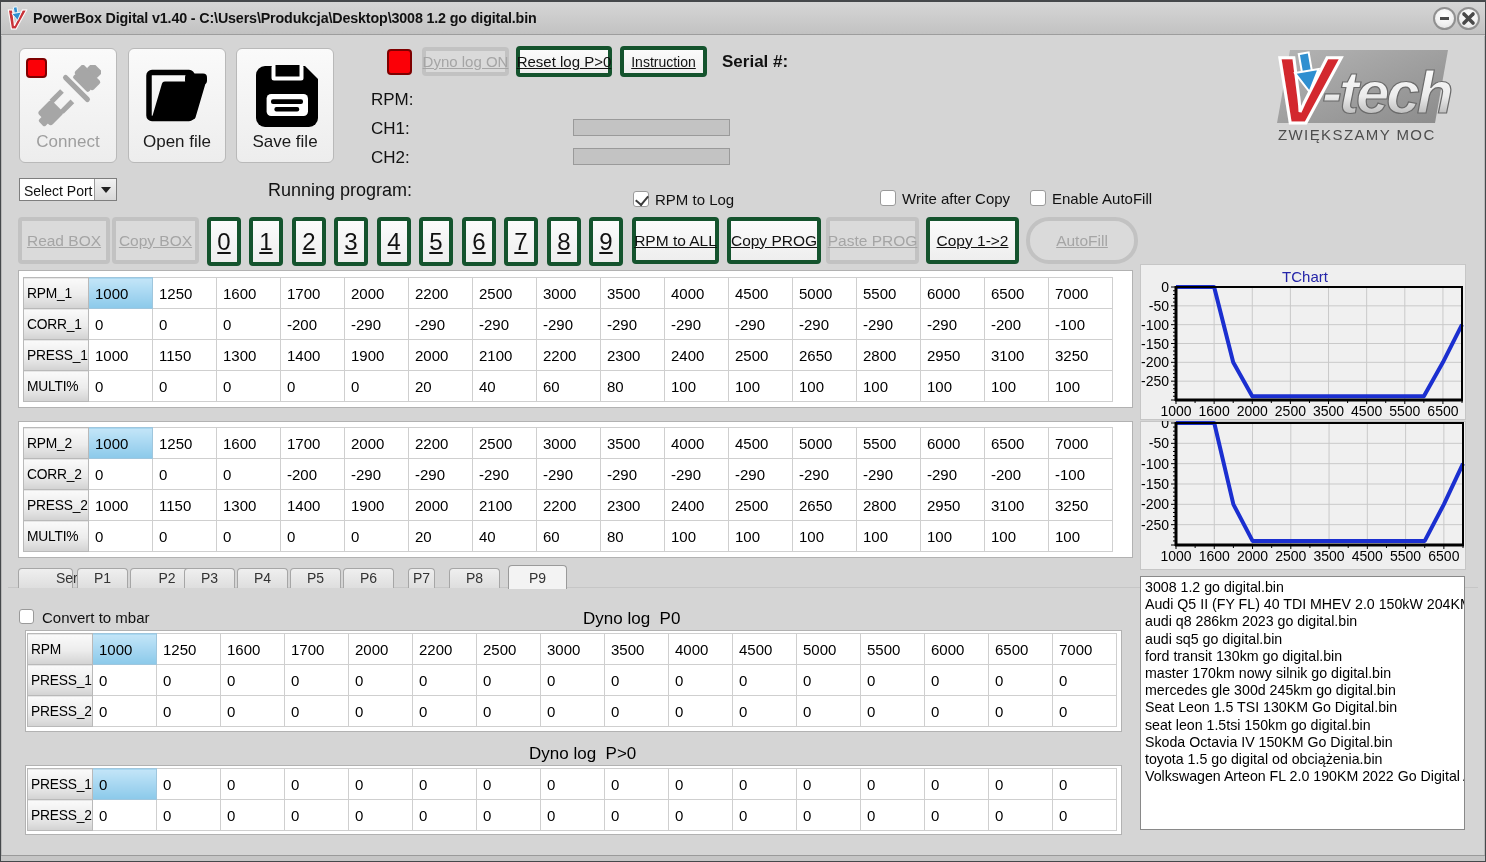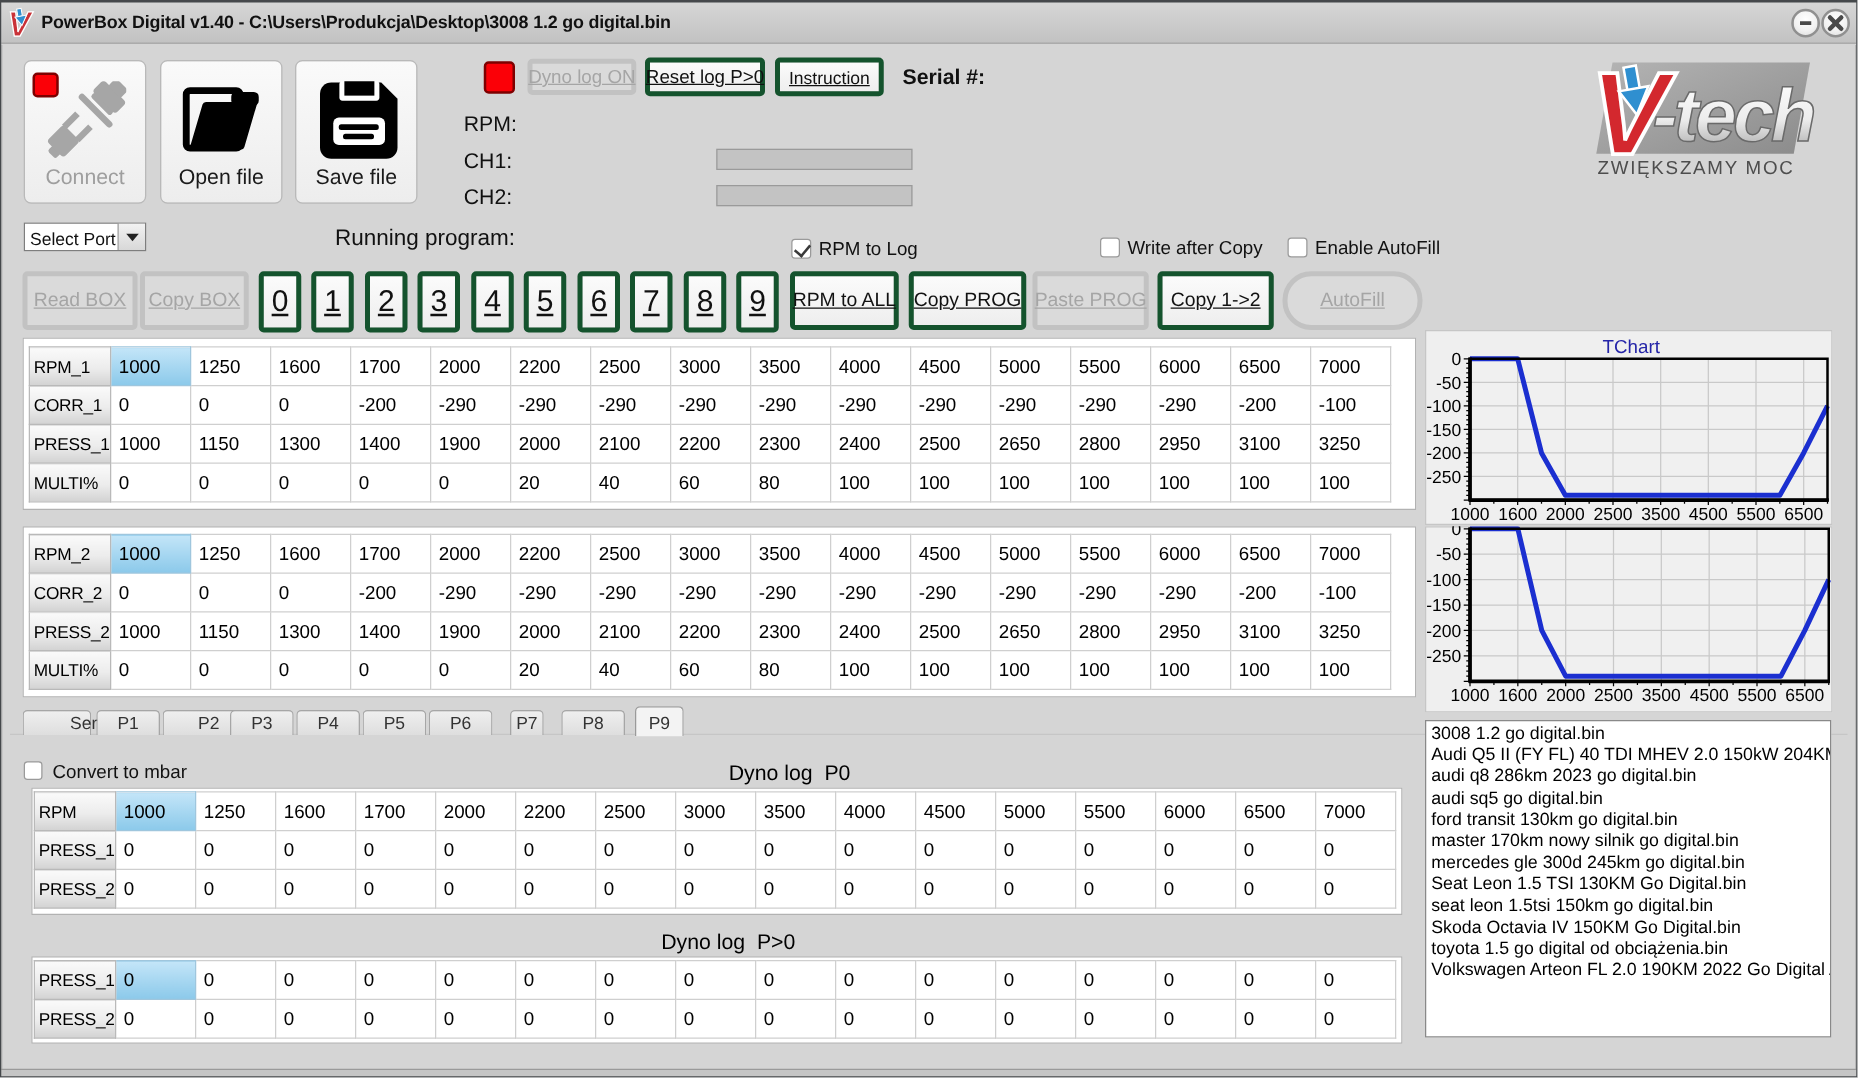--- a/index.html
+++ b/index.html
@@ -367,21 +367,21 @@
 <div class="abs" style="left:8px; top:587px; width:1470px; height:1px; background:#c6c6c6;"></div>
 <div class="tab" style="left:18px; width:55px;padding-left:37px;">Service</div>
 <div class="tab" style="left:77px; width:51px;">P1</div>
 <div class="tab" style="left:130px; width:74px;">P2</div>
 <div class="tab" style="left:184px; width:51px;">P3</div>
 <div class="tab" style="left:237px; width:51px;">P4</div>
 <div class="tab" style="left:290px; width:51px;">P5</div>
 <div class="tab" style="left:343px; width:51px;">P6</div>
 <div class="tab" style="left:408px; width:27px;">P7</div>
 <div class="tab" style="left:449px; width:51px;">P8</div>
-<div class="tab active" style="left:508px; width:39px;">P9</div>
+<div class="tab active" style="left:508px; width:59px;">P9</div>
 
 <div class="cb" style="left:19px; top:609px; width:15px; height:15px;"></div>
 <div class="cblabel" style="left:42px; top:609px;">Convert to mbar</div>
 <div class="abs bold" style="left:535px; top:609px; font-size:17px; color:#000;margin-left:48px;">Dyno log&nbsp;&nbsp;P0</div>
 <div class="tblpanel" style="left:25px; top:630px; width:1097px; height:102px;"></div>
 <table class="grid" id="t3" style="position:absolute; left:27px; top:633px;">
     <colgroup>
       <col style="width:65px">
       <col style="width:64px">
       <col style="width:64px">

